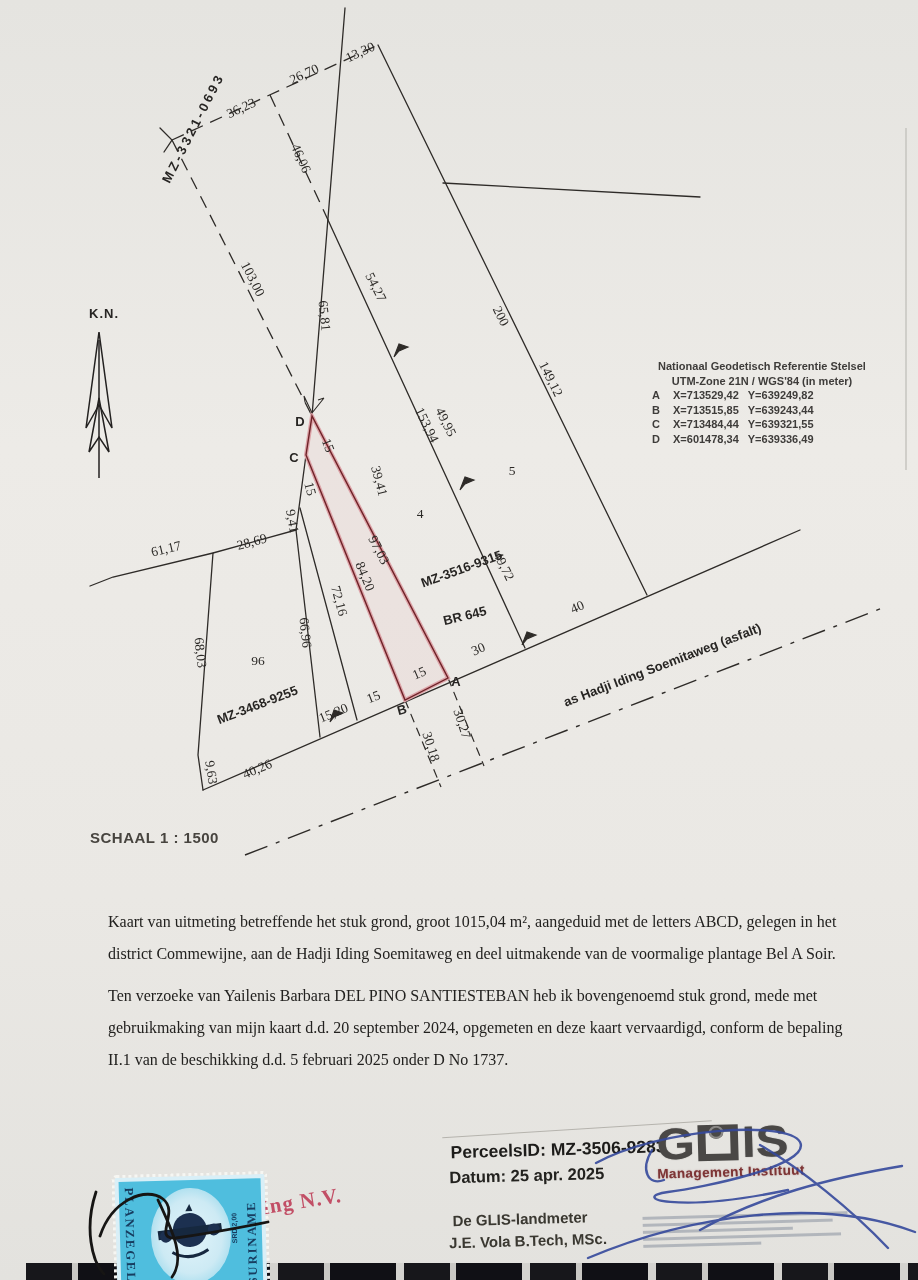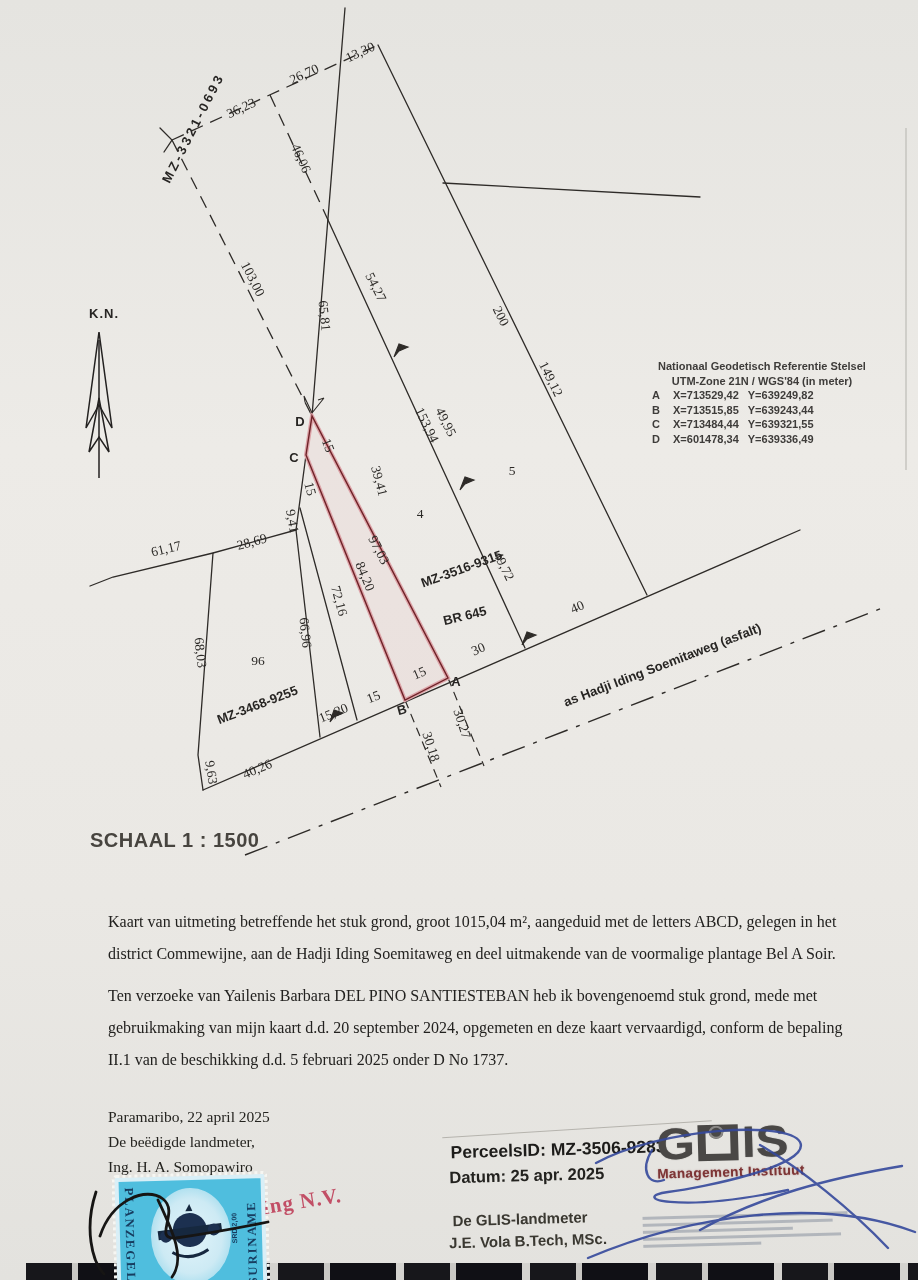--- a/index.html
+++ b/index.html
@@ -8,21 +8,21 @@
         font-family:"Liberation Serif",serif;color:#1f1e1c;}
   .map{position:absolute;left:0;top:0;}
   .ml{font-family:"Liberation Serif",serif;font-size:13.5px;fill:#2b2926;}
   .ml.s{font-family:"Liberation Sans",sans-serif;font-weight:700;font-size:13px;fill:#272523;}
   .geo{position:absolute;left:612px;top:359px;width:300px;text-align:center;
        font-family:"Liberation Sans",sans-serif;font-weight:700;font-size:11px;
        line-height:14.5px;color:#3e3c3a;}
   .geo-row{display:flex;gap:9px;padding-left:40px;text-align:left;}
   .geo-row span:first-child{width:12px;}
   .scale{position:absolute;left:90px;top:829px;font-family:"Liberation Sans",sans-serif;
-         font-weight:700;font-size:20px;color:#47443f;letter-spacing:.5px;}
+         font-weight:700;font-size:15px;color:#47443f;letter-spacing:.5px;}
   .para{position:absolute;left:108px;width:742px;font-size:16px;line-height:32px;color:#22211f;}
   .flagsym{display:inline-block;width:8px;height:13px;border-left:1.6px solid #222;
            border-top:1.6px solid #222;transform:skewX(-14deg);margin:0 1px -2px 2px;}
   .foot-left{position:absolute;left:108px;top:1104px;font-size:15.5px;line-height:25px;color:#24231f;}
   .overlay{position:absolute;left:430px;top:1118px;width:488px;height:162px;transform:rotate(-1.6deg);}
   .ov-line{position:absolute;left:14px;top:8px;width:270px;border-top:1px solid #b5b3ad;transform:rotate(-2deg);}
   .perceel{position:absolute;left:22px;top:18px;font-family:"Liberation Sans",sans-serif;
            font-weight:700;font-size:17.5px;color:#1d1c1a;}
   .datum{position:absolute;left:20px;top:44px;font-family:"Liberation Sans",sans-serif;
          font-weight:700;font-size:16.5px;color:#23221f;}
@@ -173,25 +173,20 @@
         <span>X=601478,34</span>
         <span>Y=639336,49</span>
       </div>
   </div>
 
   <div class="scale">SCHAAL 1 : 1500</div>
 
   <div class="para" style="top:906px">Kaart van uitmeting betreffende het stuk grond, groot 1015,04 m²,  aangeduid met de letters ABCD, gelegen in het district Commewijne, aan de Hadji Iding Soemitaweg en deel uitmakende van de voormalige plantage Bel A Soir.</div>
   <div class="para" style="top:980px">Ten verzoeke van Yailenis Barbara DEL PINO SANTIESTEBAN  heb ik bovengenoemd stuk grond, mede met gebruikmaking van mijn kaart d.d. 20 september 2024, opgemeten en deze kaart vervaardigd, conform de bepaling II.1 van de beschikking d.d. 5 februari 2025 onder D No 1737.</div>
 
-  <div class="foot-left">
-    <div>Paramaribo, 22 april 2025</div>
-    <div>De beëdigde landmeter,</div>
-    <div>Ing. H. A. Somopawiro</div>
-  </div>
 
   <div class="redtext">ping N.V.</div>
 
   <div class="stamp">
     <div class="stamp-oval"></div>
     <svg width="142" height="112" style="position:absolute;left:0;top:0">
       <circle cx="70" cy="50" r="17" fill="#1c3050"></circle>
       <rect x="38" y="47" width="64" height="9" fill="#16283f" transform="rotate(-6 70 51)"></rect>
       <circle cx="46" cy="56" r="6" fill="#1c3050"></circle>
       <circle cx="94" cy="50" r="6" fill="#1c3050"></circle>

